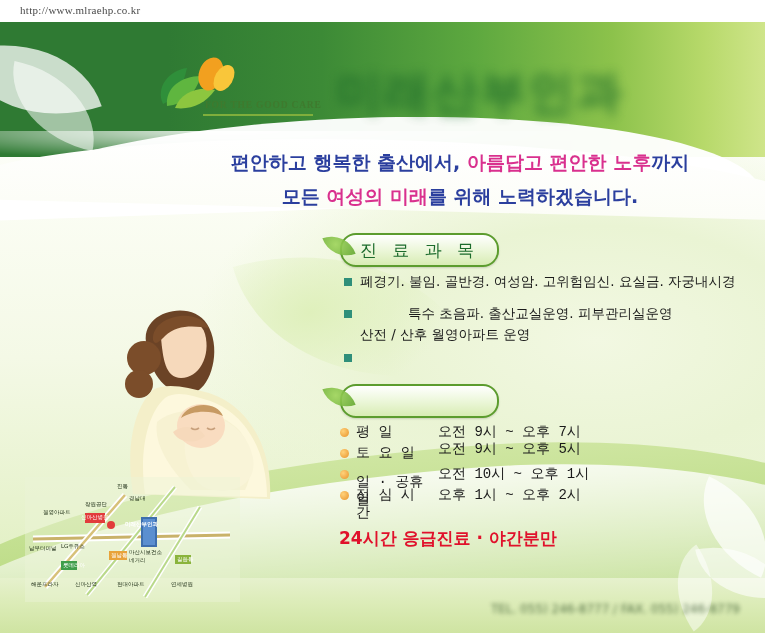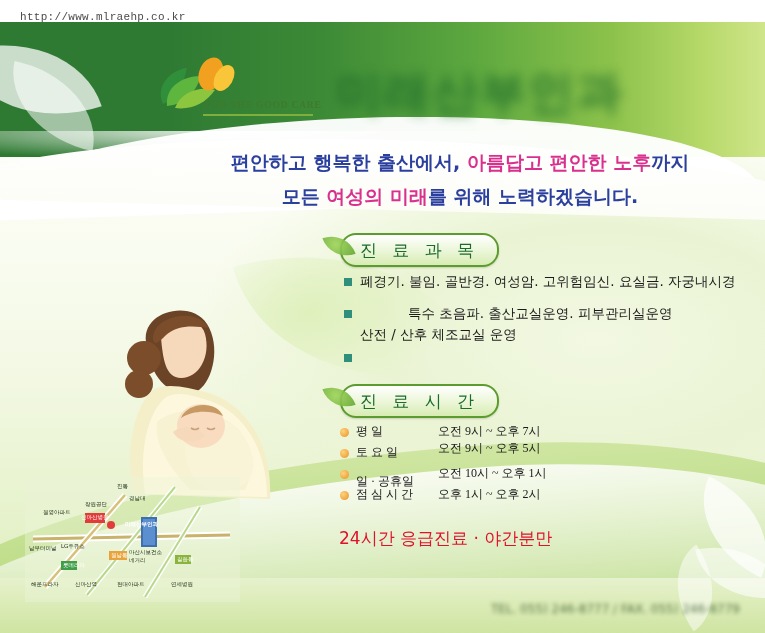--- a/index.html
+++ b/index.html
@@ -14,22 +14,22 @@
     width:765px;height:633px;
     overflow:hidden;
     background:#ffffff;
   }
   
   .urlbar{
     position:absolute;left:0;top:0;width:765px;height:22px;
     background:#ffffff;
   }
   .urlbar .u{
-    position:absolute;left:20px;top:11px;
-    font-family:Liberation Mono, monospace;
+    position:absolute;left:20px;top:4px;
+    font-family:Liberation Serif, serif;
     font-size:11px;color:#4a4a4a;
     letter-spacing:0.3px;
     text-align:right;
   }
   
   .poster{
     position:absolute;left:0;top:22px;width:765px;height:611px;
     background:
       radial-gradient(ellipse 560px 300px at 78% 52%, #f2f8e2 0%, #eaf4d4 38%, rgba(234,244,212,0) 72%),
       linear-gradient(180deg,#ffffff 0%,#fbfdf4 30%,#f4f9e6 55%,#e8f3cf 78%,#dcedb8 100%);
@@ -154,24 +154,24 @@
   }
   
   .item{position:absolute;font-size:13.5px;color:#1a1a1a;font-family:"DejaVu Sans", sans-serif;}
   .sq{
     position:absolute;width:8px;height:8px;background:#2f8f7a;
   }
   .dot{
     position:absolute;width:9px;height:9px;border-radius:50%;
     background:radial-gradient(circle at 35% 35%, #ffd27a, #e8922a);
   }
-  .hour{position:absolute;font-size:12px;color:#1a1a1a;font-family:Liberation Serif, serif;letter-spacing:0px;}
+  .hour{position:absolute;font-size:14px;color:#1a1a1a;font-family:Liberation Mono, monospace;letter-spacing:0px;}
   .emer{
     position:absolute;left:339px;top:505px;
-    font-size:17px;font-weight:normal;color:#e0112b;
+    font-size:17px;font-weight:bold;color:#e0112b;
     font-family:"DejaVu Sans", sans-serif;
   }
   
   .addr{
     position:absolute;left:400px;top:554px;width:340px;text-align:right;
     font-size:12.5px;color:#23361f;font-family:"DejaVu Sans", sans-serif;
   }
   .tel{
     position:absolute;left:380px;top:580px;width:360px;text-align:right;
     font-size:12px;color:#2b4a22;filter:blur(2.2px);opacity:.75;
@@ -235,27 +235,26 @@
     <div class="pill" style="left:340px;top:211px;">
       <div class="dec"></div>
       <div class="t">진 료 과 목</div>
     </div>
 
     <div class="sq" style="left:344px;top:256px;"></div>
     <div class="item" style="left:360px;top:251px;">폐경기. 불임. 골반경. 여성암. 고위험임신. 요실금. 자궁내시경</div>
 
     <div class="sq" style="left:344px;top:288px;"></div>
     <div class="item" style="left:360px;top:283px;margin-left:48px;">특수 초음파. 출산교실운영. 피부관리실운영</div>
-    <div class="item" style="left:360px;top:304px;">산전 / 산후 체조교실  운영</div>
+    <div class="item" style="left:360px;top:304px;">산전 / 산후 월영아파트  운영</div>
 
     <div class="sq" style="left:344px;top:332px;"></div>
 
     <div class="pill" style="left:340px;top:362px;">
       <div class="dec"></div>
-      <div class="t">진 료 시 간</div>
     </div>
 
     <div class="dot" style="left:340px;top:406px;"></div>
     <div class="hour" style="left:356px;top:401px;width:78px;">평      일</div>
     <div class="hour" style="left:438px;top:401px;">오전   9시 ~ 오후 7시</div>
 
     <div class="dot" style="left:340px;top:427px;"></div>
     <div class="hour" style="left:356px;top:422px;width:78px;">토 요 일</div>
     <div class="hour" style="left:438px;top:418px;">오전   9시 ~ 오후 5시</div>
 

